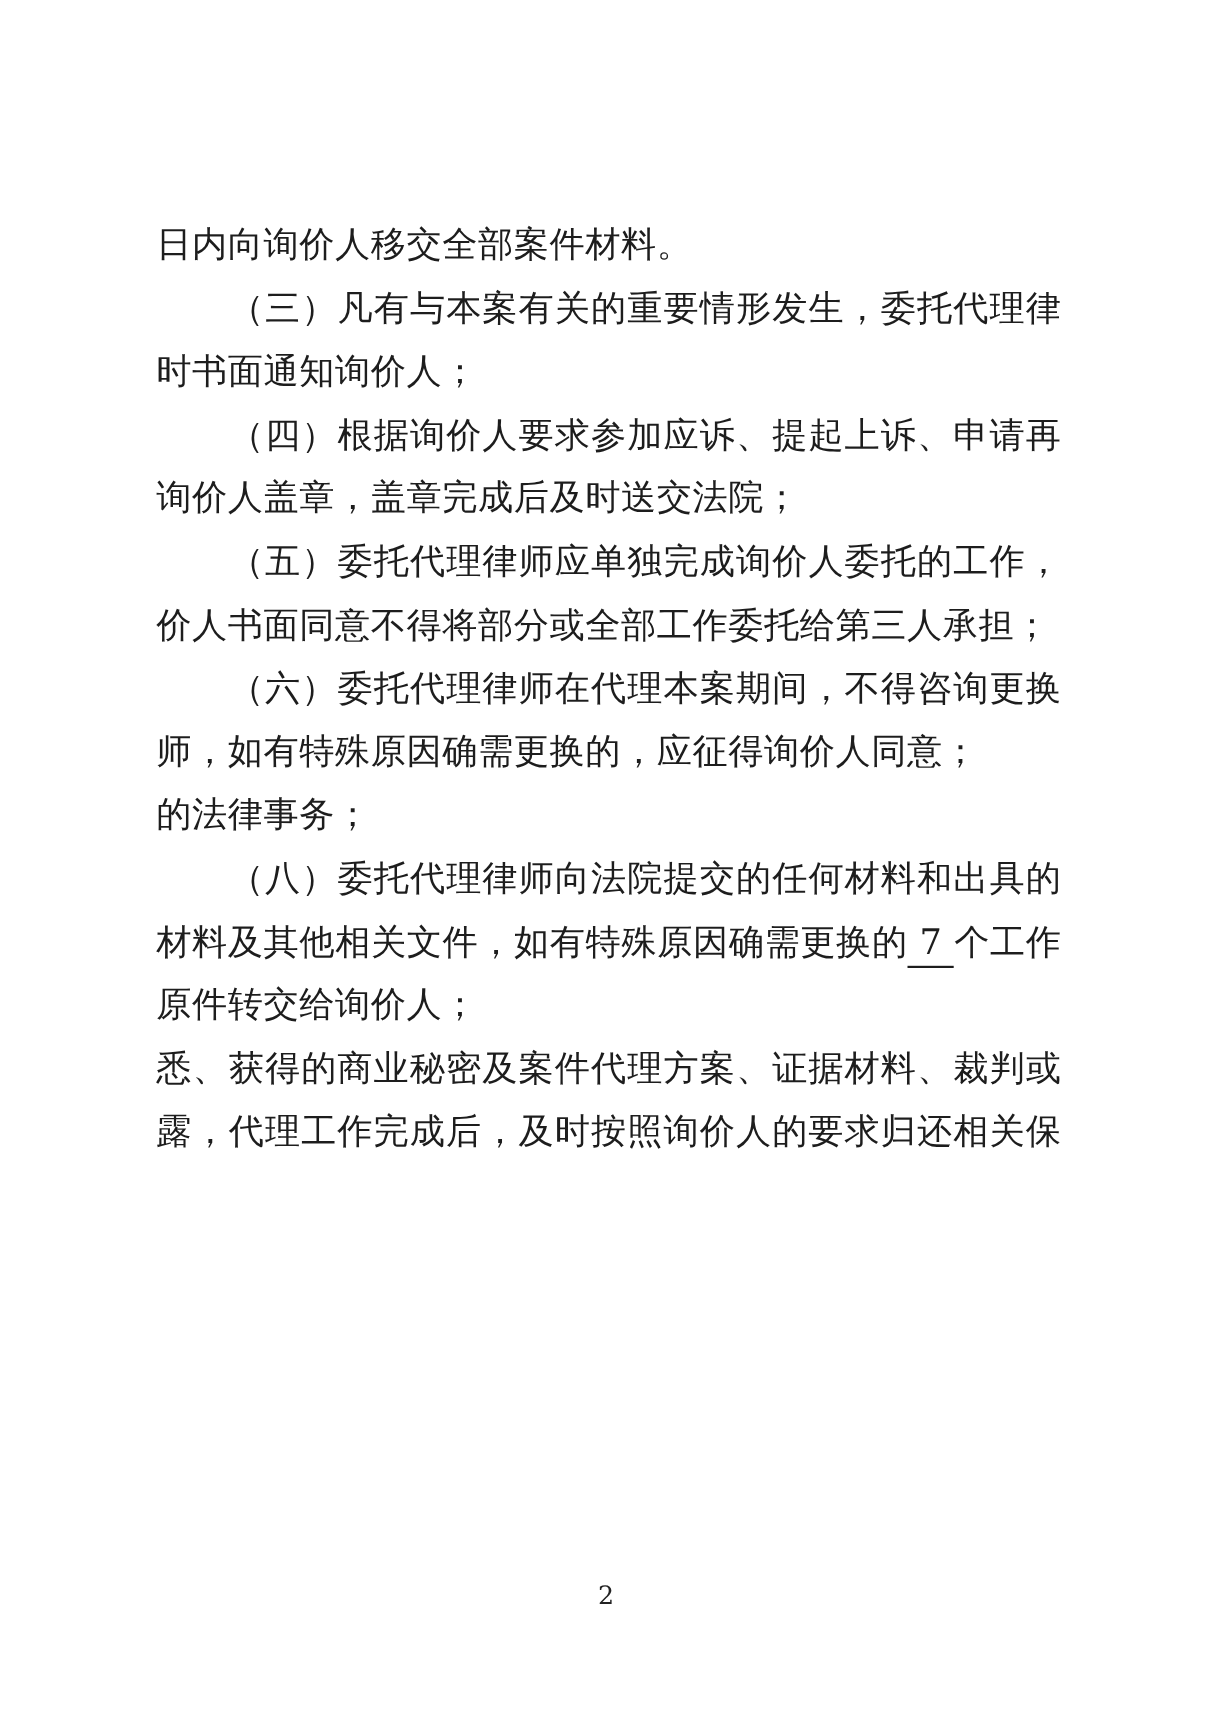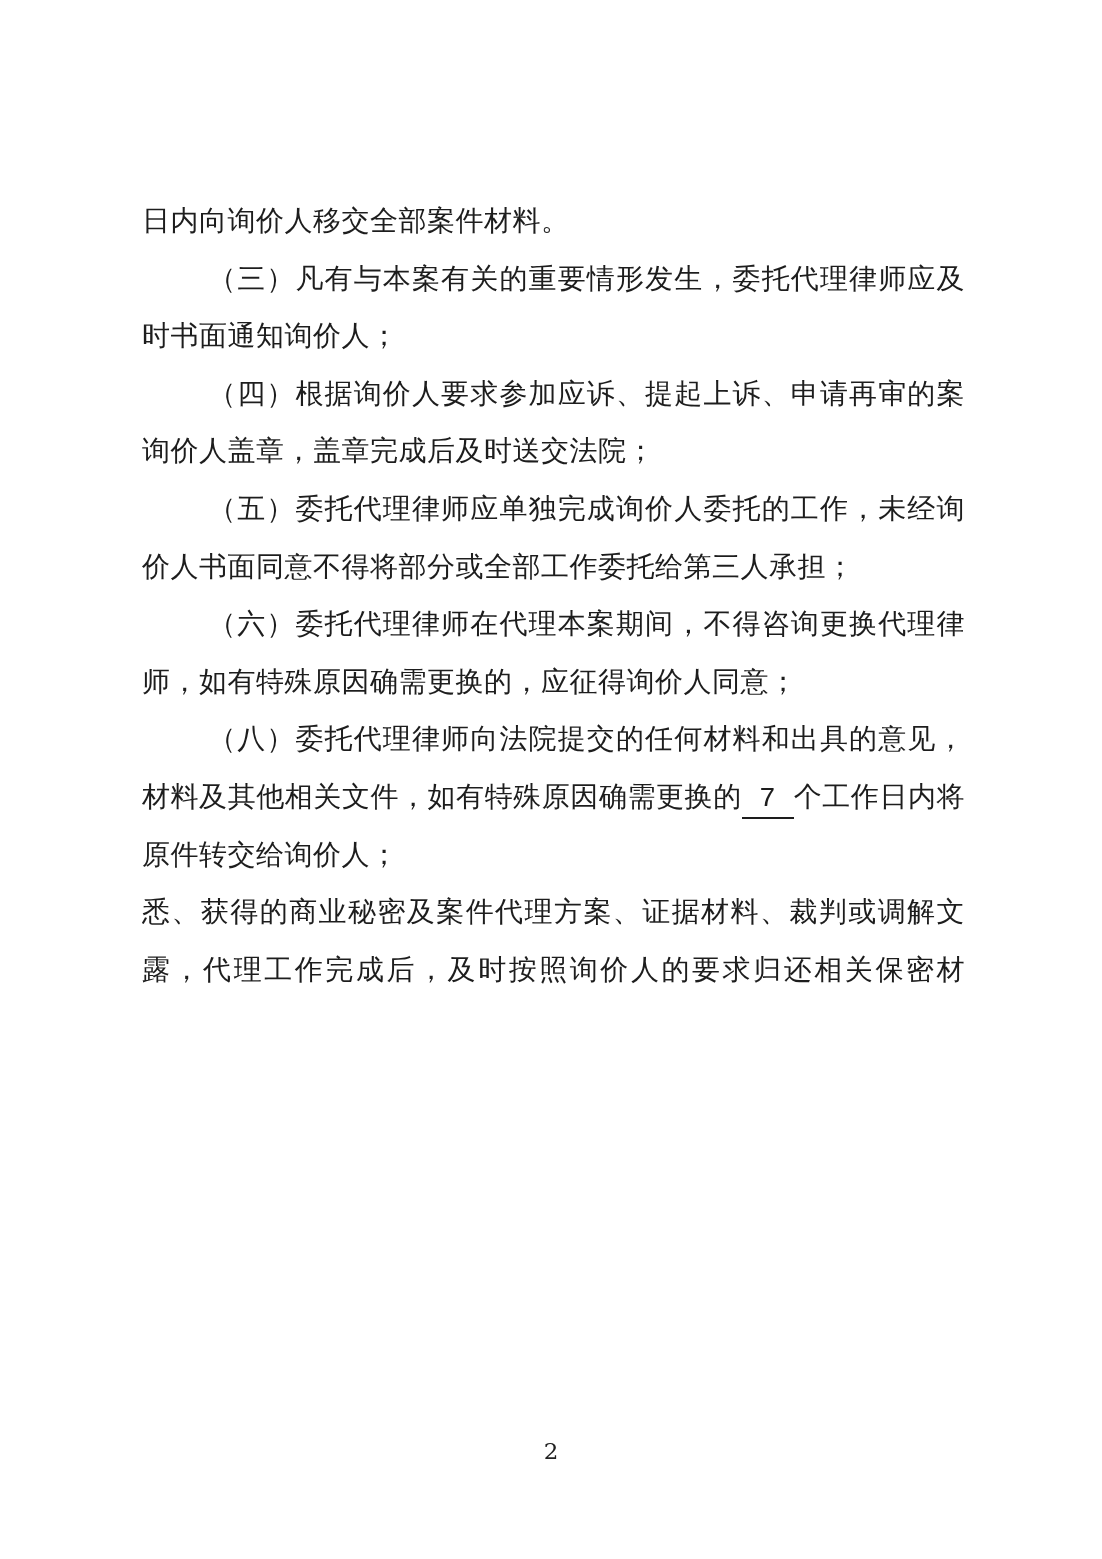--- a/index.html
+++ b/index.html
@@ -20,27 +20,26 @@
     inset: 0;
     background: #ffffff;
   }
   .content {
     position: absolute;
     left: 142px;
     top: 194px;
     width: 823px;
   }
   .line {
-    font-size: 28px;
+    font-size: 32px;
     line-height: 57.6px;
     height: 57.6px;
     overflow: hidden;
     text-align: left;
     letter-spacing: 0.5px;
-    font-family: Liberation Mono, monospace;
   }
   .line.justify {
     text-align: justify;
     text-align-last: justify;
     text-justify: inter-character;
   }
   .line.indent {
     text-indent: 66px;
   }
   .u {
@@ -64,20 +63,21 @@
   <div class="content">
       <div class="line"><span>日内向询价人移交全部案件材料。</span></div>
       <div class="line indent justify"><span>（三）凡有与本案有关的重要情形发生，委托代理律师应及</span></div>
       <div class="line"><span>时书面通知询价人；</span></div>
       <div class="line indent justify"><span>（四）根据询价人要求参加应诉、提起上诉、申请再审的案</span></div>
       <div class="line"><span>询价人盖章，盖章完成后及时送交法院；</span></div>
       <div class="line indent justify"><span>（五）委托代理律师应单独完成询价人委托的工作，未经询</span></div>
       <div class="line"><span>价人书面同意不得将部分或全部工作委托给第三人承担；</span></div>
       <div class="line indent justify"><span>（六）委托代理律师在代理本案期间，不得咨询更换代理律</span></div>
       <div class="line"><span>师，如有特殊原因确需更换的，应征得询价人同意；</span></div>
+      <div class="line"><span>的法律事务；</span></div>
       <div class="line indent justify"><span>（八）委托代理律师向法院提交的任何材料和出具的意见，</span></div>
       <div class="line justify"><span>材料及其他相关文件，如有特殊原因确需更换的</span><span class="u">&nbsp;7&nbsp;</span><span>个工作日内将</span></div>
       <div class="line"><span>原件转交给询价人；</span></div>
       <div class="line justify"><span>悉、获得的商业秘密及案件代理方案、证据材料、裁判或调解文</span></div>
       <div class="line justify"><span>露，代理工作完成后，及时按照询价人的要求归还相关保密材料，</span></div>
     </div>
   <div class="page-number">2</div>
 </div>
 
 </body></html>

